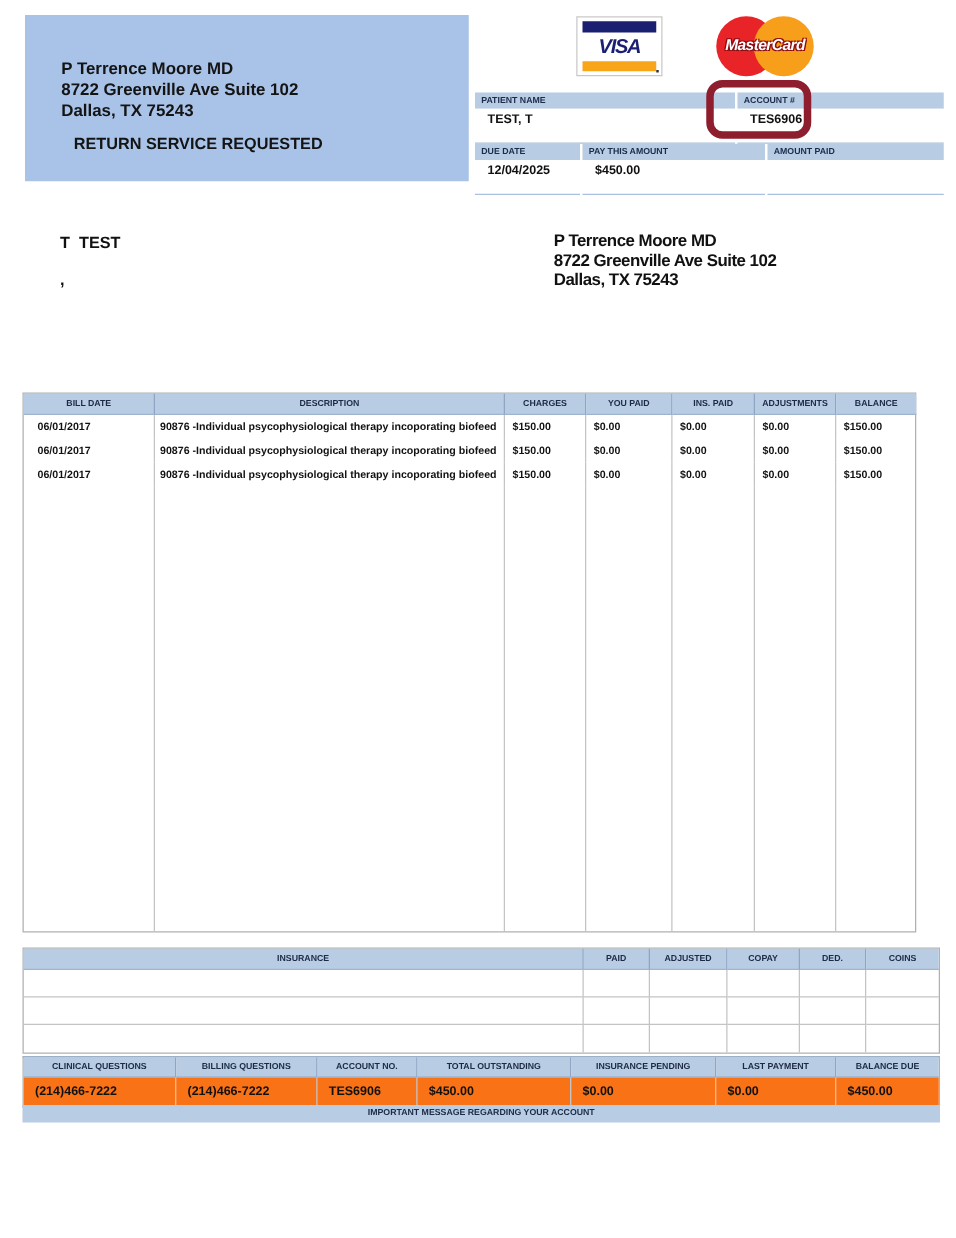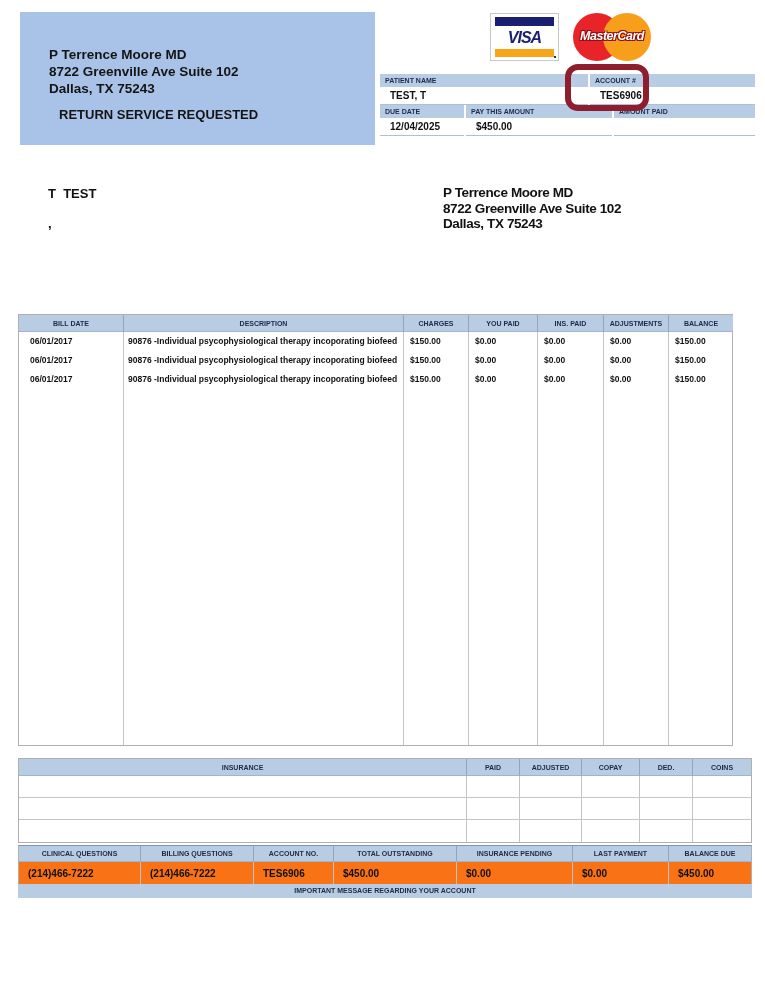--- a/index.html
+++ b/index.html
@@ -6,38 +6,38 @@
   html,body { background:#fff; }
   body { font-family:"Liberation Sans", sans-serif; }
   .page { position:relative; width:765px; height:990px; background:#fff; overflow:hidden; }
 
   
   .remit-box { position:absolute; left:20px; top:12px; width:355px; height:133px; background:#a9c3e8; }
   .remit-lines { position:absolute; left:29px; top:34px; font-size:13.5px; font-weight:bold; color:#141414; line-height:17px; }
   .remit-notice { position:absolute; left:39px; top:95px; font-size:13px; font-weight:bold; color:#141414; }
 
   
-  .visa-card { position:absolute; left:461px; top:13px; width:69px; height:48px; background:#fff; border:1px solid #c9c9c9; padding:3px 4px; display:flex; flex-direction:column; justify-content:space-between;margin-left:29px; }
+  .visa-card { position:absolute; left:461px; top:13px; width:69px; height:48px; background:#fff; border:1px solid #c9c9c9; padding:3px 4px; display:flex; flex-direction:column; justify-content:space-between; }
   .visa-top { height:9px; background:#1a1f71; }
   .visa-word { text-align:center; font-style:italic; font-weight:bold; font-size:16px; letter-spacing:-1px; color:#1a1f71; line-height:16px; }
   .visa-bottom { height:8px; background:#f9a51a; }
   .visa-dot { position:absolute; right:2px; bottom:2px; width:2px; height:2px; background:#333; }
   .mc-card { position:absolute; left:533px; top:12px; width:78px; height:50px;margin-left:40px; }
   .mc-circle { position:absolute; top:1px; width:48px; height:48px; border-radius:50%; }
   .mc-red { left:0; background:#e92429; z-index:1; }
   .mc-orange { left:30px; background:#f79e1b; z-index:2; }
   .mc-word { position:absolute; z-index:3; left:0; right:0; top:17px; text-align:center; font-size:12.5px; font-weight:bold; font-style:italic; color:#fff;
     text-shadow:-1px -1px 0 #8d0e12, 1px -1px 0 #8d0e12, -1px 1px 0 #8d0e12, 1px 1px 0 #8d0e12; letter-spacing:-0.5px; }
 
   
   .ptable { position:absolute; left:380px; top:74px; width:375px; }
   .prow { display:flex; column-gap:2px; }
   .pcell { overflow:hidden; white-space:nowrap; }
   .phead { background:#b8cce4; font-size:7px; font-weight:bold; color:#1b2b4a; height:13px; line-height:13px; padding-left:5px; }
-  .pval { background:#fff; font-size:10px; font-weight:bold; color:#111; height:18px; line-height:18px; padding-left:10px; border-bottom:1px solid #a9c0de; }
+  .pval { background:#fff; font-size:10px; font-weight:bold; color:#111; height:28px; line-height:18px; padding-left:10px; border-bottom:1px solid #a9c0de; }
   .pw-name { width:208px; } .pw-acct { width:165px; }
   .pw-due { width:84px; } .pw-pay { width:146px; } .pw-amt { width:141px; }
 
   .ring { position:absolute; left:565px; top:64px; width:84px; height:47px; border:6px solid #8e1e2d; border-radius:13px; z-index:5; }
 
   
   .recipient { position:absolute; left:48px; top:186px; font-size:13px; font-weight:bold; color:#111; white-space:pre; }
   .recipient-comma { position:absolute; left:48px; top:216px; font-size:13px; font-weight:bold; color:#111; }
   .provider { position:absolute; left:443px; top:185px; font-size:13.5px; font-weight:bold; color:#111; line-height:15.5px; letter-spacing:-0.4px; }
 

